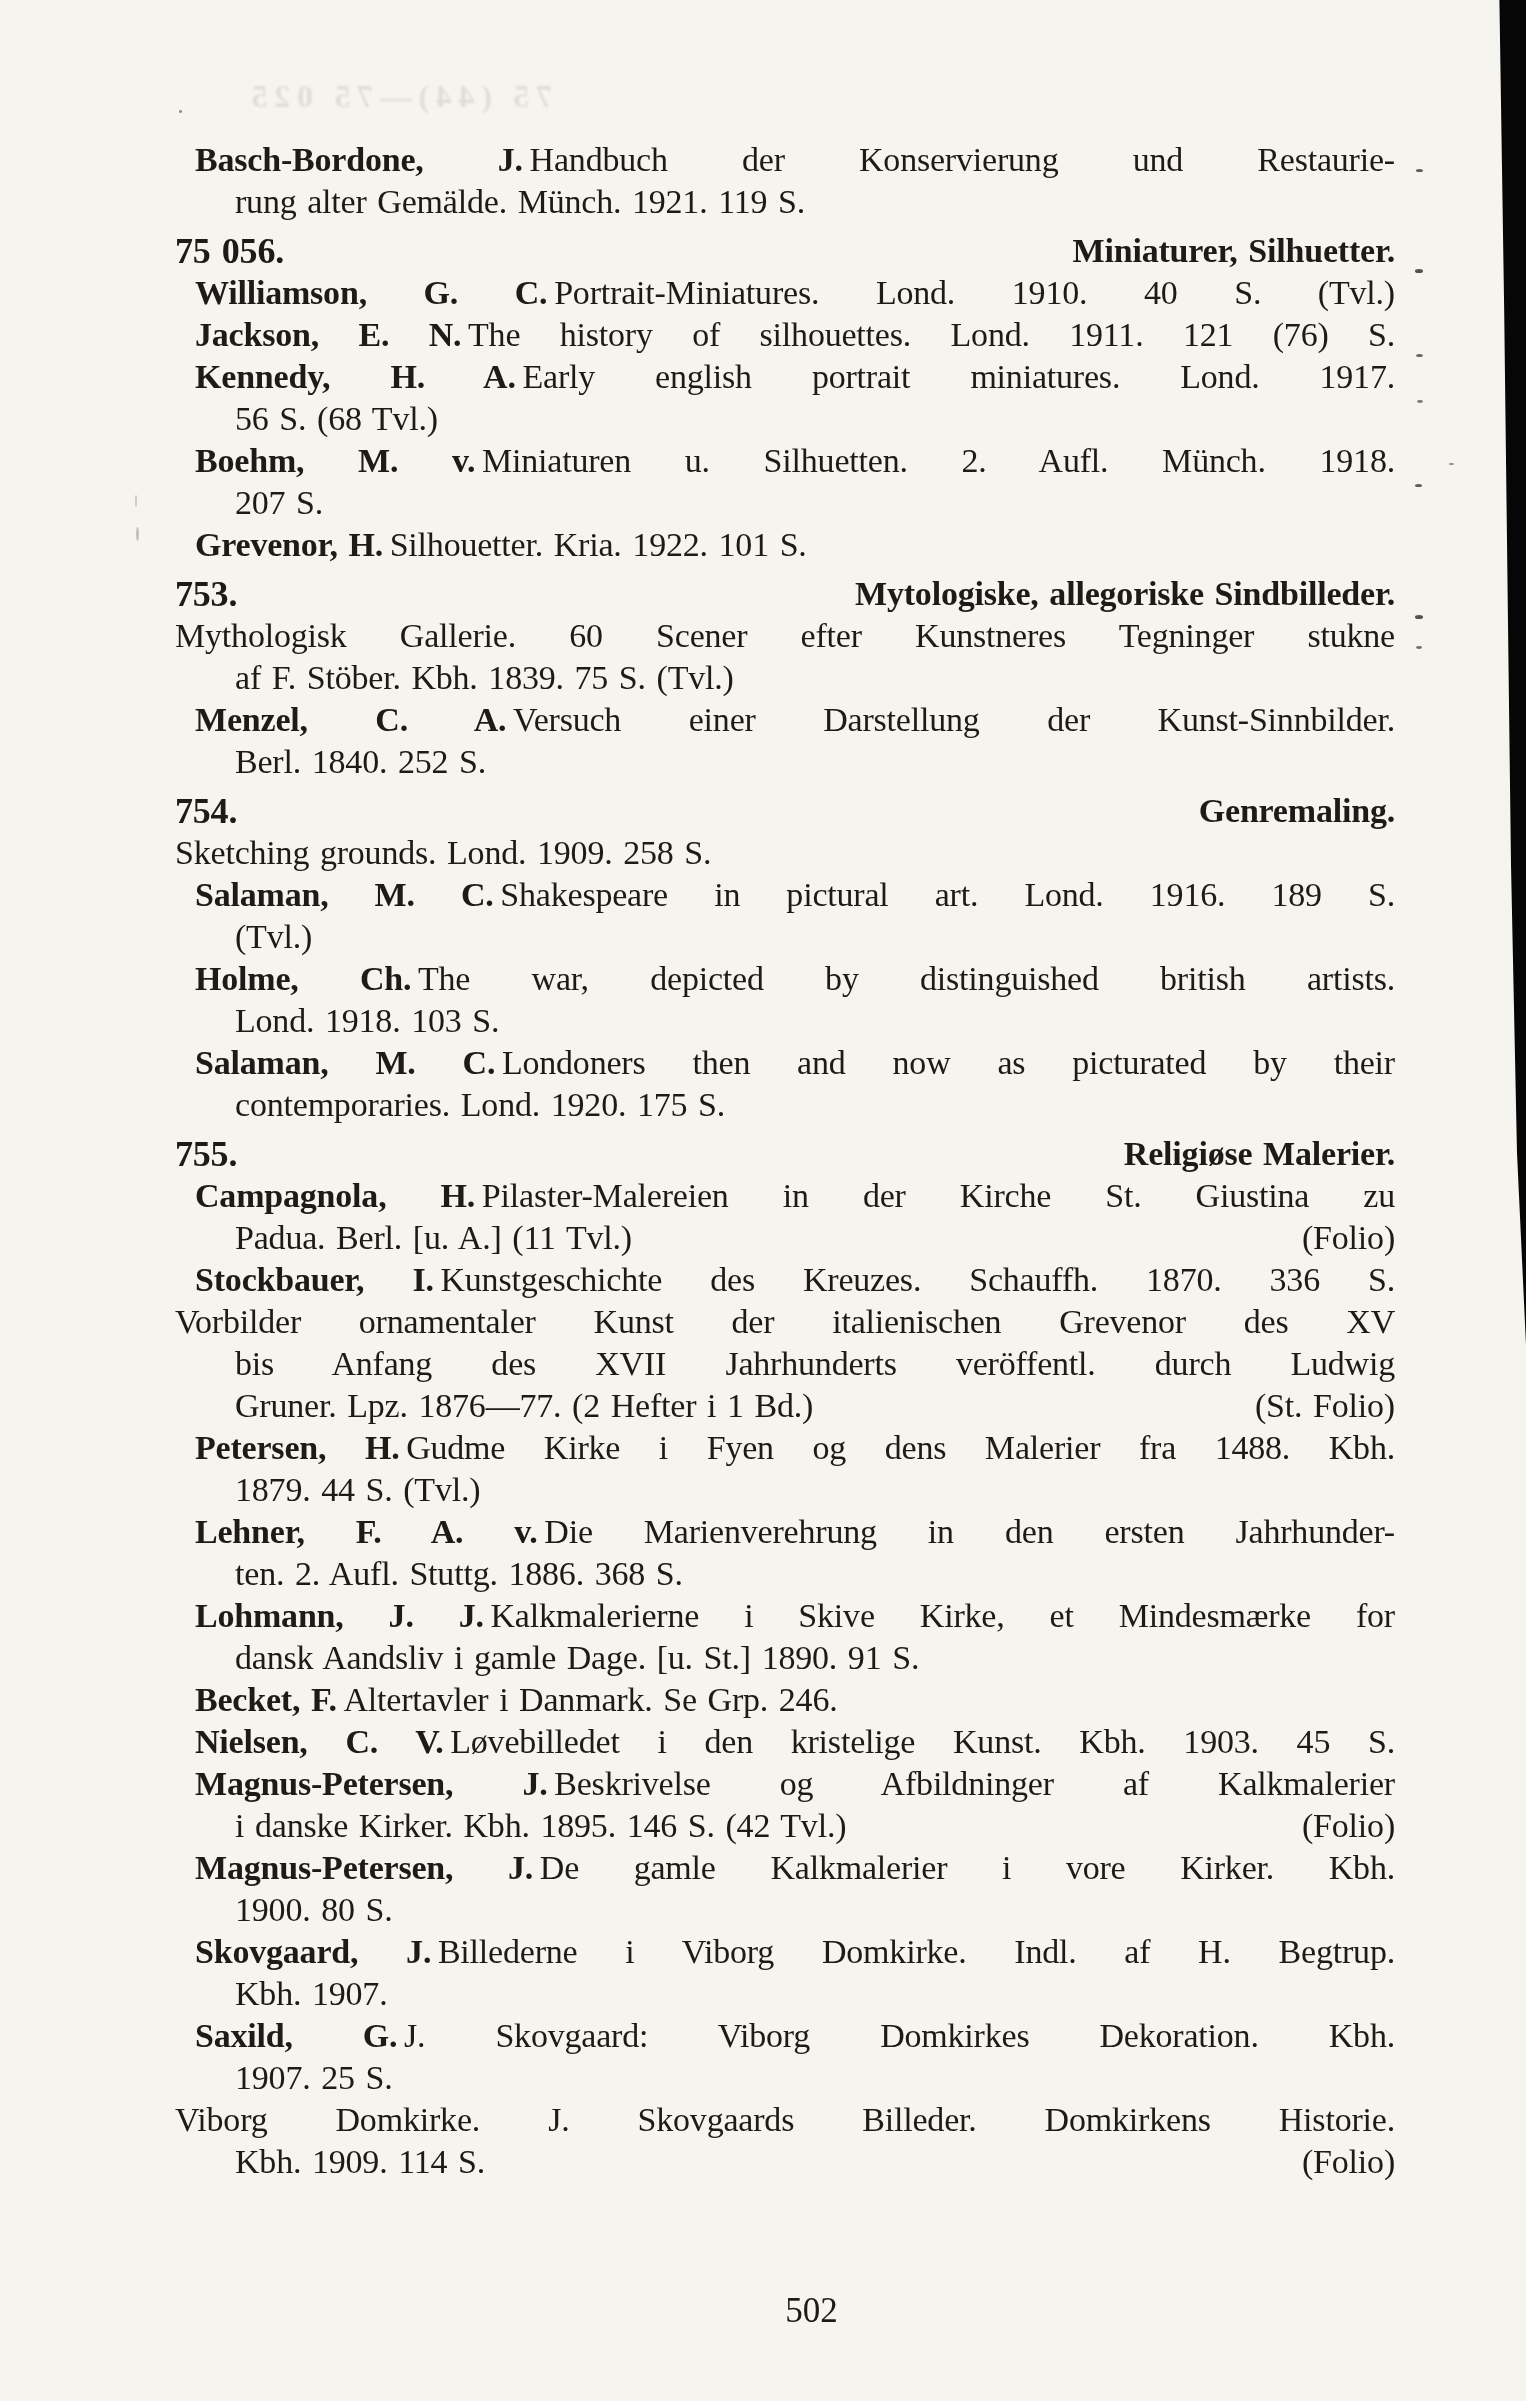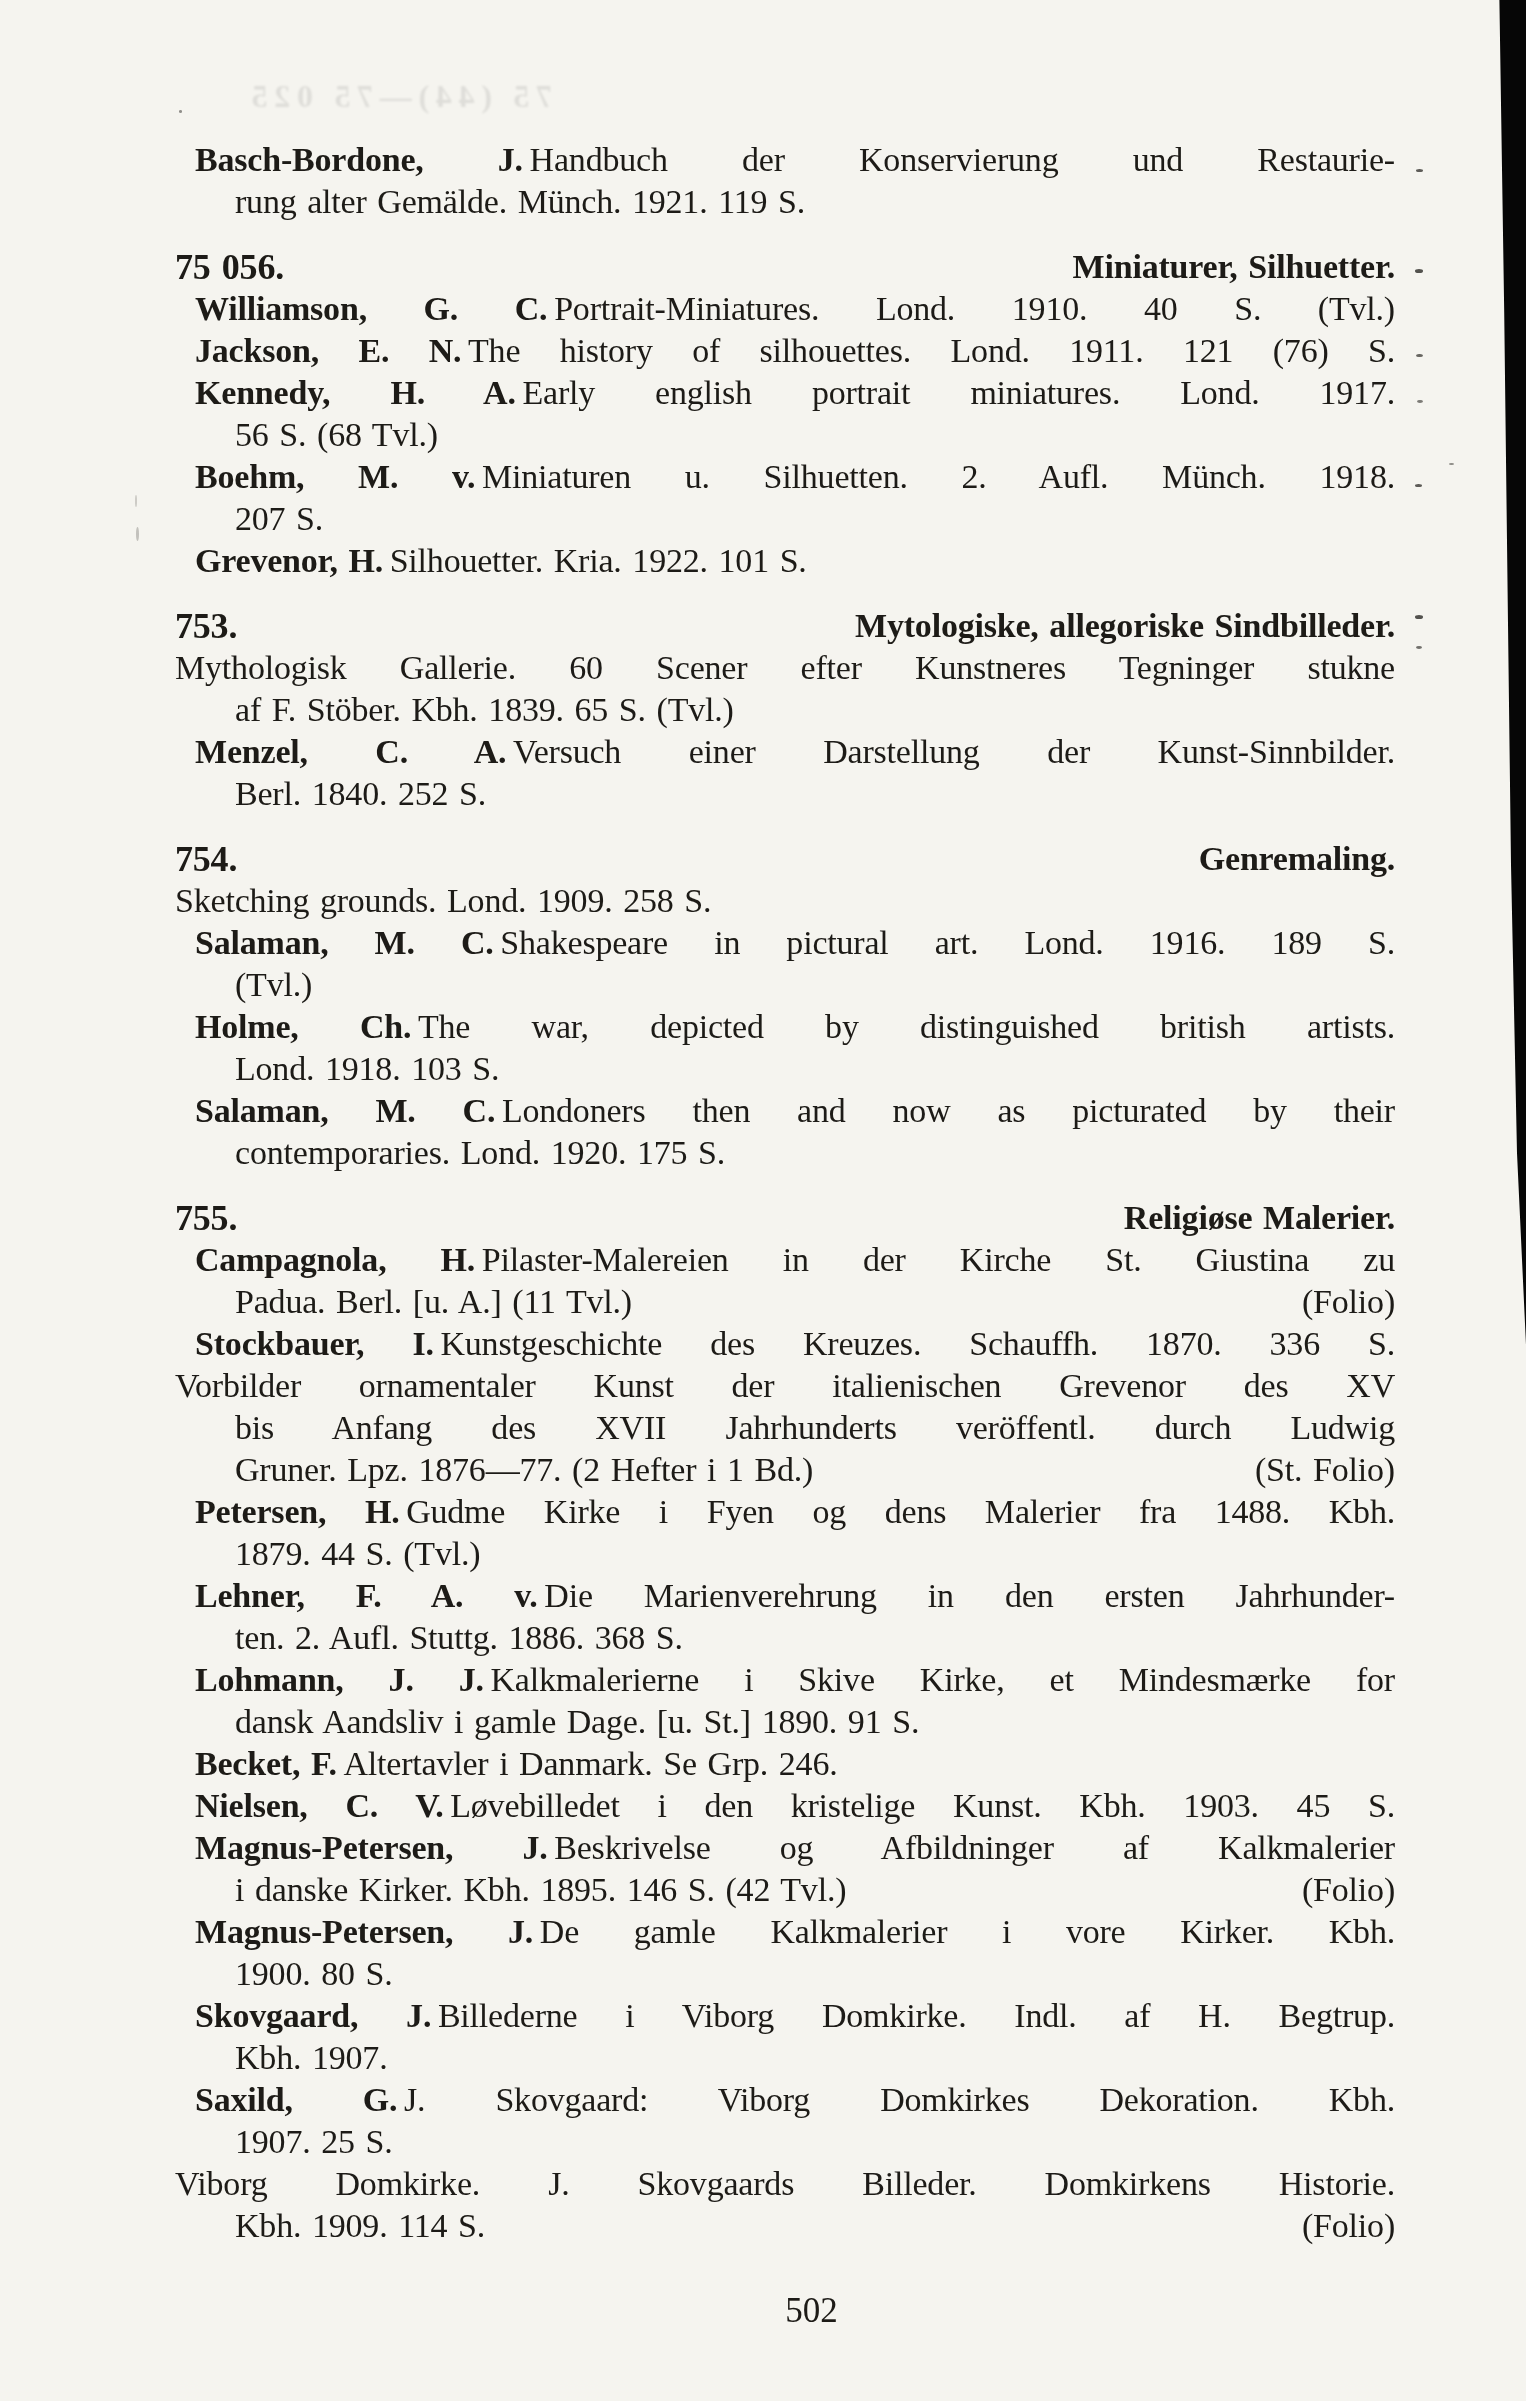--- a/index.html
+++ b/index.html
@@ -26,21 +26,21 @@
     font-size:34px;letter-spacing:-0.2px;word-spacing:2.4px;
   }
   .line{
     height:42px;line-height:42px;
     overflow:hidden;text-align:left;
   }
   .line.just{text-align:justify;}
   .line.just::after{content:"";display:inline-block;width:100%;height:0;}
   .line.ind{padding-left:60px;}
   .b{font-weight:bold;padding-right:6.7px;margin-left:20px;}
-  .heading{margin-top:23px;font-weight:bold;}
+  .heading{margin-top:7px;font-weight:bold;}
   .heading .num{float:left;font-size:36px;}
   .heading .title{float:right;text-align:right;}
   .rt{float:right;}
   .page-number{
     position:absolute;left:175px;top:2291px;width:1220px;
     text-align:center;font-size:35px;
     transform:translateX(26.4px);
   }
   
   .scan-band{
@@ -69,21 +69,21 @@
       <div class="line just"><span class="b">Kennedy, H. A.</span><span>Early english portrait miniatures. Lond. 1917.</span></div>
       <div class="line ind"><span>56 S. (68 Tvl.)</span></div>
       <div class="line just"><span class="b">Boehm, M. v.</span><span>Miniaturen u. Silhuetten. 2. Aufl. Münch. 1918.</span></div>
       <div class="line ind"><span>207 S.</span></div>
       <div class="line"><span class="b">Grevenor, H.</span><span>Silhouetter. Kria. 1922. 101 S.</span></div>
       <div class="line heading">
         <span class="num">753.</span>
         <span class="title">Mytologiske, allegoriske Sindbilleder.</span>
       </div>
       <div class="line just"><span>Mythologisk Gallerie. 60 Scener efter Kunstneres Tegninger stukne</span></div>
-      <div class="line ind"><span>af F. Stöber. Kbh. 1839. 65 S. (Tvl.)</span></div>
+      <div class="line ind"><span>af F. Stöber. Kbh. 1839. 75 S. (Tvl.)</span></div>
       <div class="line just"><span class="b">Menzel, C. A.</span><span>Versuch einer Darstellung der Kunst-Sinnbilder.</span></div>
       <div class="line ind"><span>Berl. 1840. 252 S.</span></div>
       <div class="line heading">
         <span class="num">754.</span>
         <span class="title">Genremaling.</span>
       </div>
       <div class="line"><span>Sketching grounds. Lond. 1909. 258 S.</span></div>
       <div class="line just"><span class="b">Salaman, M. C.</span><span>Shakespeare in pictural art. Lond. 1916. 189 S.</span></div>
       <div class="line ind"><span>(Tvl.)</span></div>
       <div class="line just"><span class="b">Holme, Ch.</span><span>The war, depicted by distinguished british artists.</span></div>

